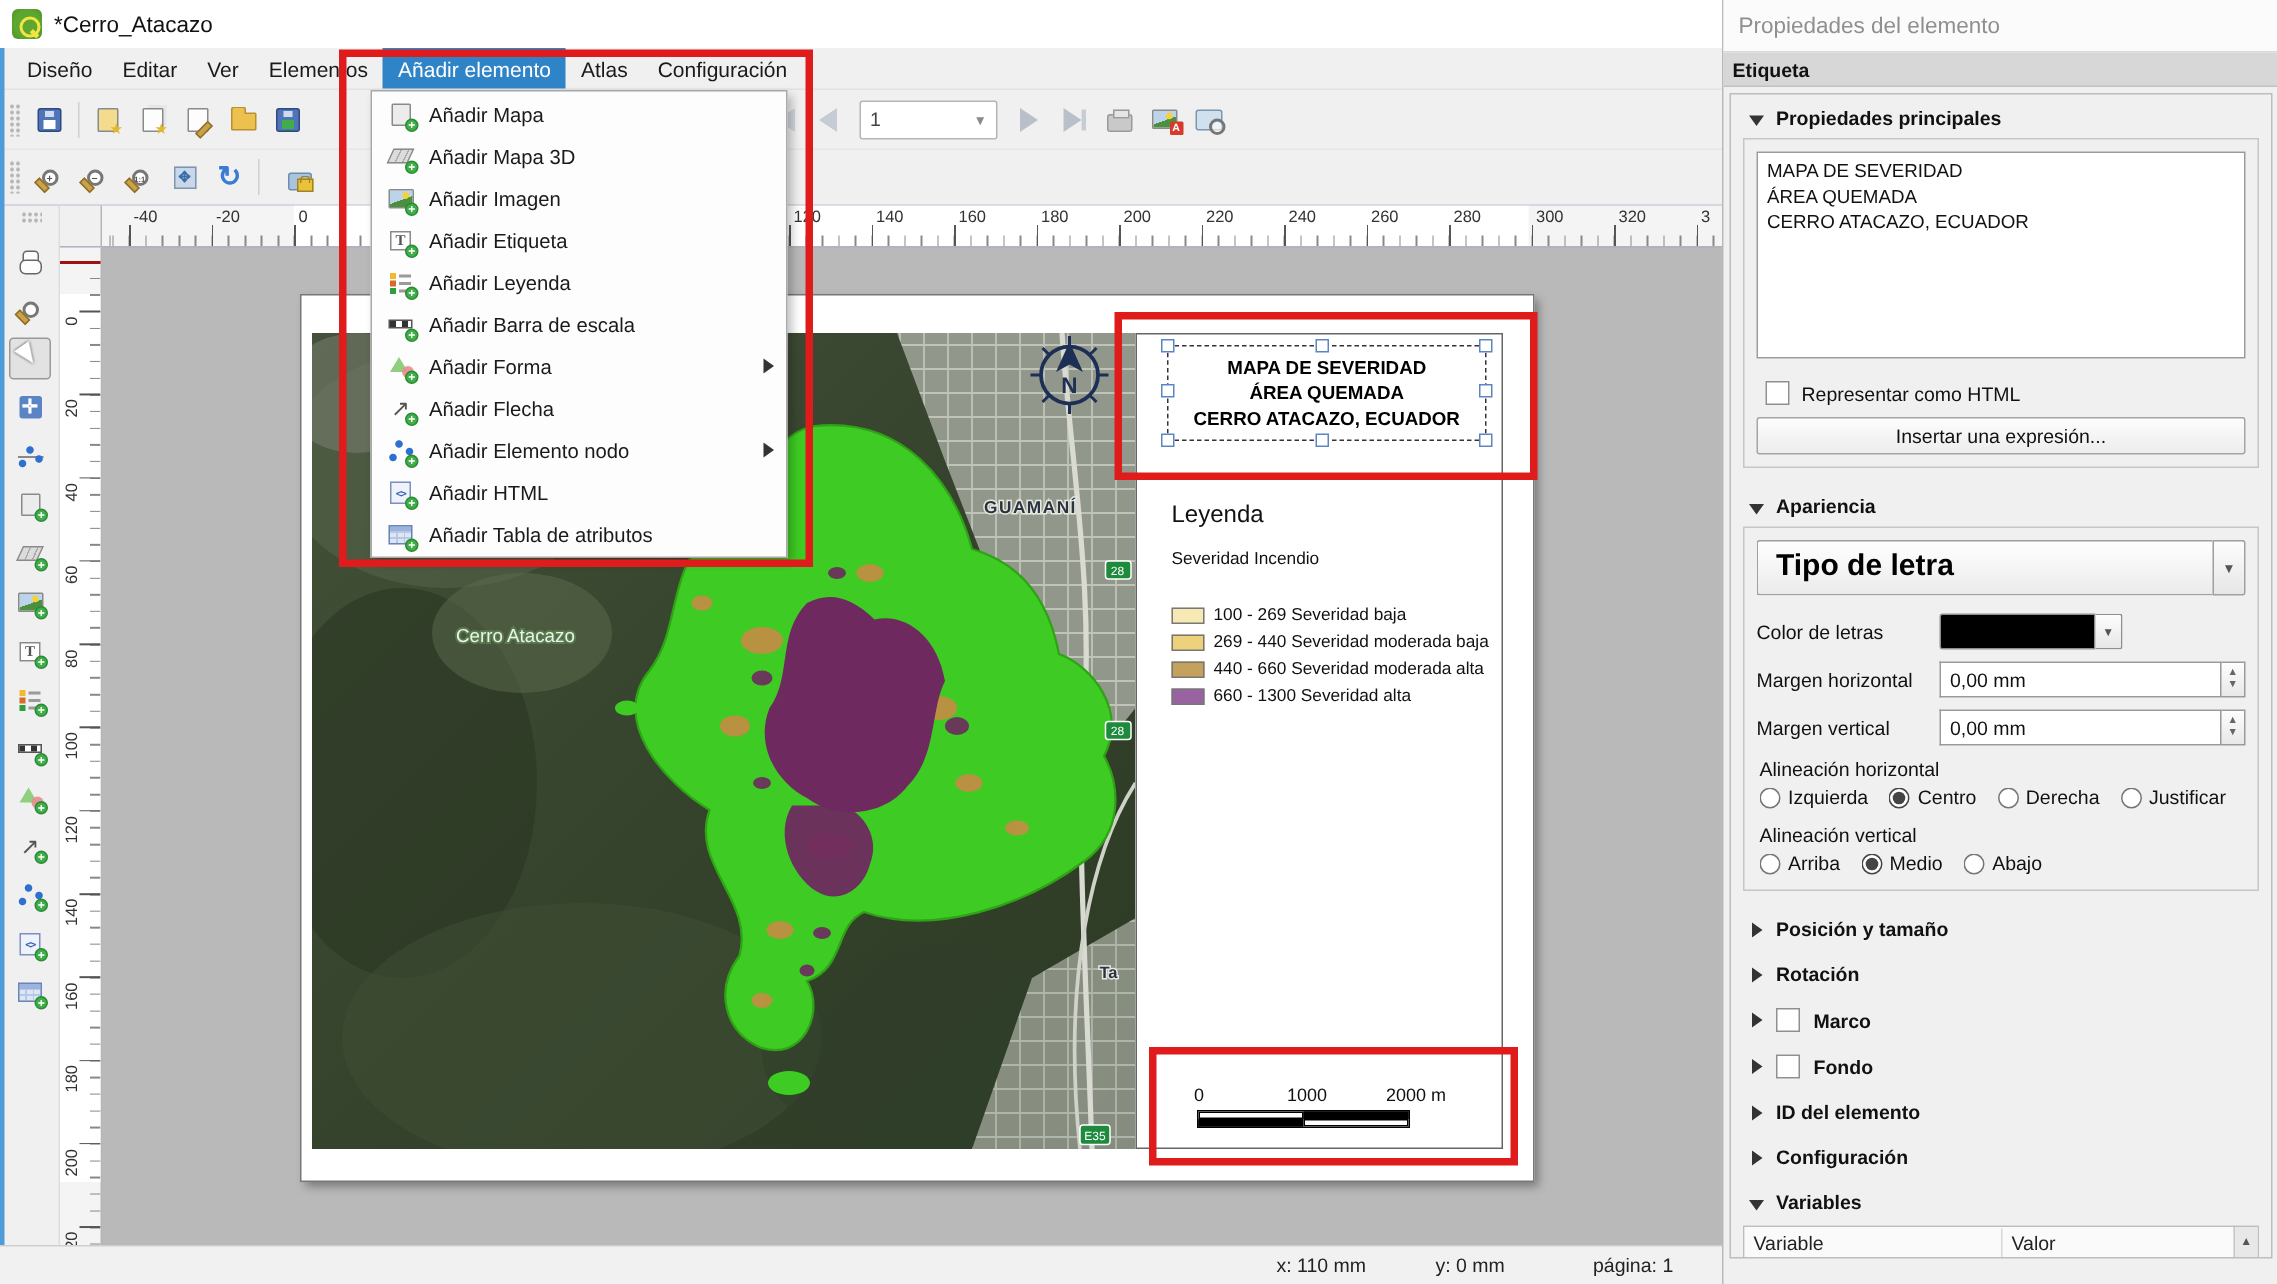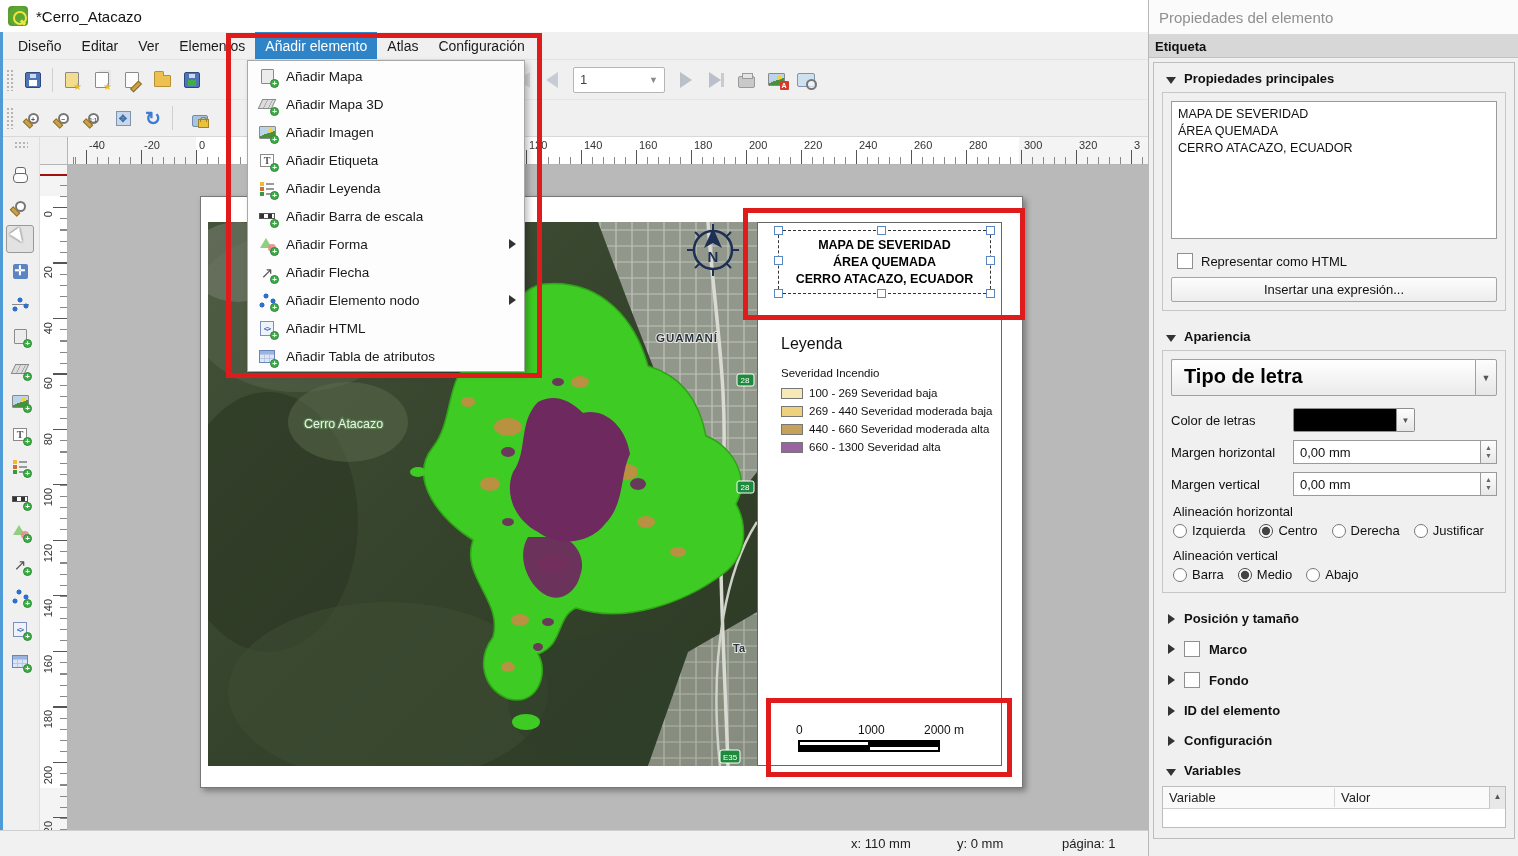--- a/index.html
+++ b/index.html
@@ -133,21 +133,21 @@
   #page { left:132px; top:31px; width:823px; height:592px; background:#fff; border:1px solid #777; box-shadow:3px 3px 6px rgba(0,0,0,.35); }
   #mapsvg { left:140px; top:57px; }
   #sidepanel { left:689px; top:57px; width:245px; height:544px; background:#fff; border:1px solid #666; }
 
   #titlebox { left:20px; top:7px; width:213px; height:64px; border:1px dashed #333; display:flex; flex-direction:column; justify-content:center; }
   #titlebox .line { text-align:center; font-weight:bold; font-size:12.5px; line-height:17px; color:#000; }
   .handle { position:absolute; width:9px; height:9px; background:#fff; border:1px solid #5a86c2; }
 
   #legendblock { left:23px; top:112px; width:210px; }
   #legendblock .ltitle { font-size:16px; color:#111; margin-bottom:14px; }
-  #legendblock .lgroup { font-size:11.5px; color:#111; margin-bottom:5px; }
+  #legendblock .lgroup { font-size:11.5px; color:#111; margin-bottom:22px; }
   .litem { display:flex; align-items:center; gap:6px; height:18px; }
   .lswatch { width:22px; height:11px; border:1px solid #777; flex:none; }
   .litem span { font-size:11.5px; color:#111; white-space:nowrap; }
 
   #sbar { left:38px; top:500px; width:170px; }
   #sbar .labels { position:relative; height:15px; font-size:12px; color:#111; }
   #sbar .labels span { position:absolute; top:0; }
   .sbargfx { margin-top:2px; width:142px; margin-left:2px; height:12px; border:1px solid #000; display:grid; grid-template-columns:70px 70px; grid-template-rows:5px 5px; }
   .sbargfx i { border:0.5px solid #000; }
   .sb-w { background:#fff; } .sb-b { background:#000; }
@@ -732,39 +732,43 @@
           </label>
         <label>
             <input type="radio" name="ah" style="">
             <span>Justificar</span>
           </label>
       </div>
       <div class="sublabel">Alineación vertical</div>
       <div class="radiorow" style="margin-bottom:2px;">
         <label>
             <input type="radio" name="av" style="">
-            <span>Barra</span>
+            <span>Arriba</span>
           </label>
         <label>
             <input type="radio" name="av" checked="true" style="">
             <span>Medio</span>
           </label>
         <label>
             <input type="radio" name="av" style="">
             <span>Abajo</span>
           </label>
       </div>
     </div>
 
     <div class="collapsed">
       <span class="tri-r"></span>
       <span>Posición y tamaño</span>
     </div>
     <div class="collapsed">
       <span class="tri-r"></span>
+      <span>Rotación</span>
+    </div>
+    <div class="collapsed">
+      <span class="tri-r"></span>
       <span class="cb"></span>
       <span>Marco</span>
     </div>
     <div class="collapsed">
       <span class="tri-r"></span>
       <span class="cb"></span>
       <span>Fondo</span>
     </div>
     <div class="collapsed">
       <span class="tri-r"></span>

